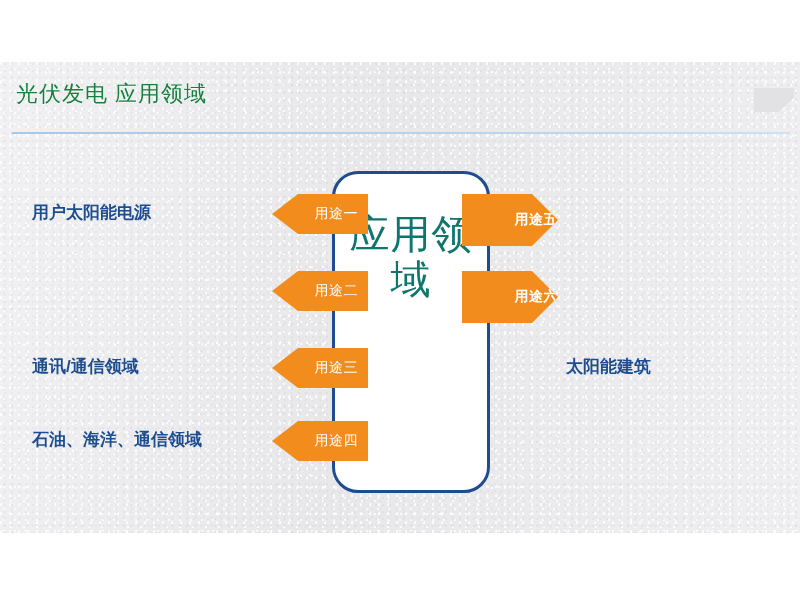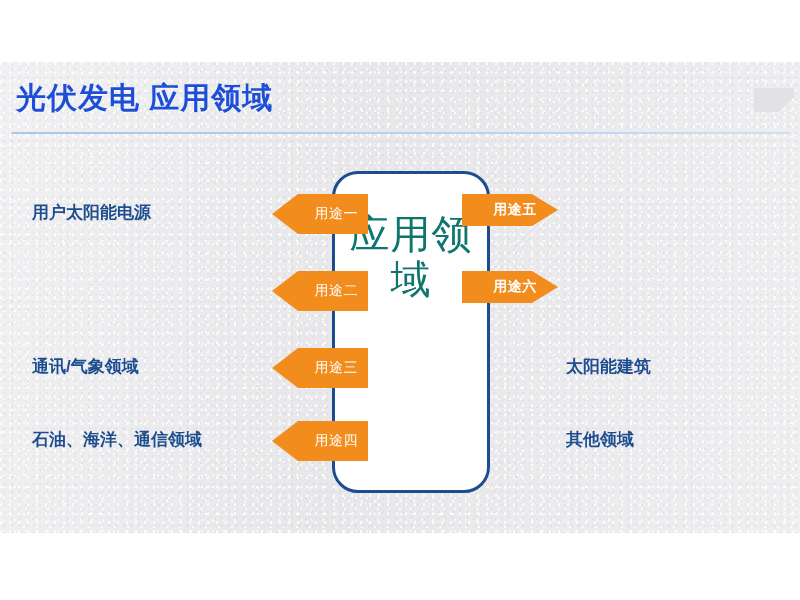--- a/index.html
+++ b/index.html
@@ -39,23 +39,23 @@
       radial-gradient(circle at 52% 88%, rgba(0,0,0,.03) 0 1px, transparent 1.1px),
       linear-gradient(100deg, #f1f1f3 0%, #e8e8ea 45%, #efeff1 100%);
     background-size: 9px 9px, 11px 11px, 7px 7px, 13px 13px, 8px 8px, 100% 100%;
   }
 
   
   #page-title {
     position: absolute;
     left: 16px;
     top: 83px;
-    font-size: 30px;
-    font-weight: bold;
-    color: #1d4ed8;
+    font-size: 22px;
+    font-weight: normal;
+    color: #15803d;
     letter-spacing: 1px;
     line-height: 1;
     white-space: nowrap;
     text-shadow: 0 1px 0 rgba(255,255,255,.6);
   }
   #title-rule {
     position: absolute;
     left: 12px;
     top: 132px;
     width: 778px;
@@ -148,26 +148,26 @@
     letter-spacing: 0.5px;
     white-space: nowrap;
   }
 
   
   .arrow-right {
     position: absolute;
     left: 462px;
     top: 0;
     width: 96px;
-    height: 32px;
+    height: 52px;
     background: #f28c1c;
     clip-path: polygon(0 0, 70px 0, 100% 50%, 70px 100%, 0 100%);
     display: flex;
     align-items: center;
-    justify-content: center;
+    justify-content: flex-end;
     box-sizing: border-box;
     padding-left: 10px;
   }
   .arrow-right .arrow-text {
     font-size: 14px;
     font-weight: bold;
     color: #ffffff;
     letter-spacing: 0.5px;
     white-space: nowrap;
   }
@@ -214,28 +214,27 @@
   <div class="row row-2">
     <div class="arrow-left">
       <span class="arrow-text">用途二</span>
     </div>
     <div class="arrow-right">
       <span class="arrow-text">用途六</span>
     </div>
   </div>
 
   <div class="row row-3">
-    <div class="left-label single">通讯/气象领域</div>
+    <div class="left-label single">通讯/通信领域</div>
     <div class="arrow-left">
       <span class="arrow-text">用途三</span>
     </div>
     <div class="right-label">太阳能建筑</div>
   </div>
 
   <div class="row row-4">
     <div class="left-label single">石油、海洋、通信领域</div>
     <div class="arrow-left">
       <span class="arrow-text">用途四</span>
     </div>
-    <div class="right-label">其他领域</div>
   </div>
 
 </div>
 
 </body></html>

